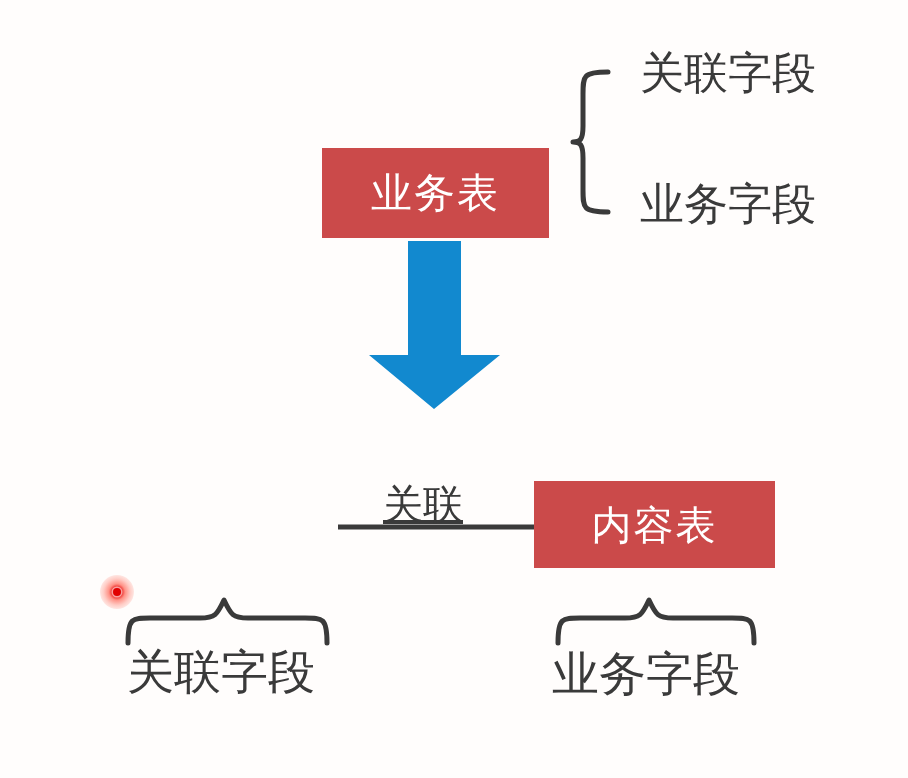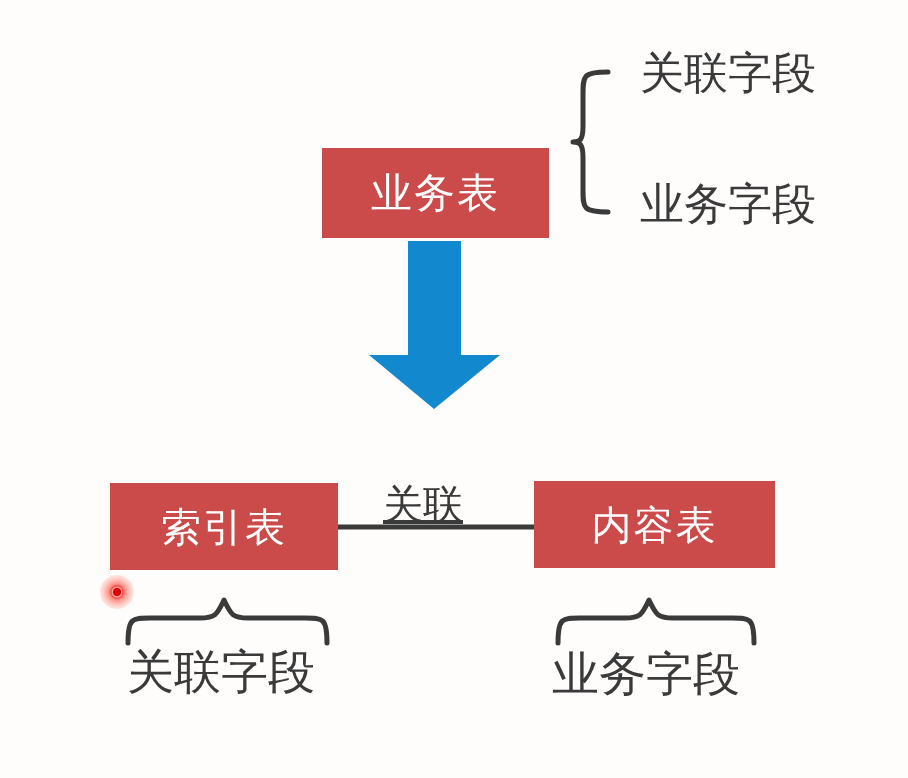--- a/index.html
+++ b/index.html
@@ -178,23 +178,20 @@
                C 656 615, 658 618, 673 618
                L 732 618
                C 750 618, 754 618, 754 643" fill="none" stroke="#3a3a3a" stroke-width="5" stroke-linecap="round" stroke-linejoin="round"></path>
     </g>
   </svg>
 
   <div class="table-box" id="box-business" style="background:#cb4a4a">
     <span>业务表</span>
   </div>
 
-  <div class="table-box" id="box-index" style="background:#cb4a4a">
-    <span>索引表</span>
-  </div>
 
   <div class="table-box" id="box-content" style="background:#cb4a4a">
     <span>内容表</span>
   </div>
 
   <div class="plain-label" id="label-assoc-field-top">关联字段</div>
 
   <div class="plain-label" id="label-biz-field-top">业务字段</div>
 
   <div class="plain-label" id="label-relation">关联</div>

